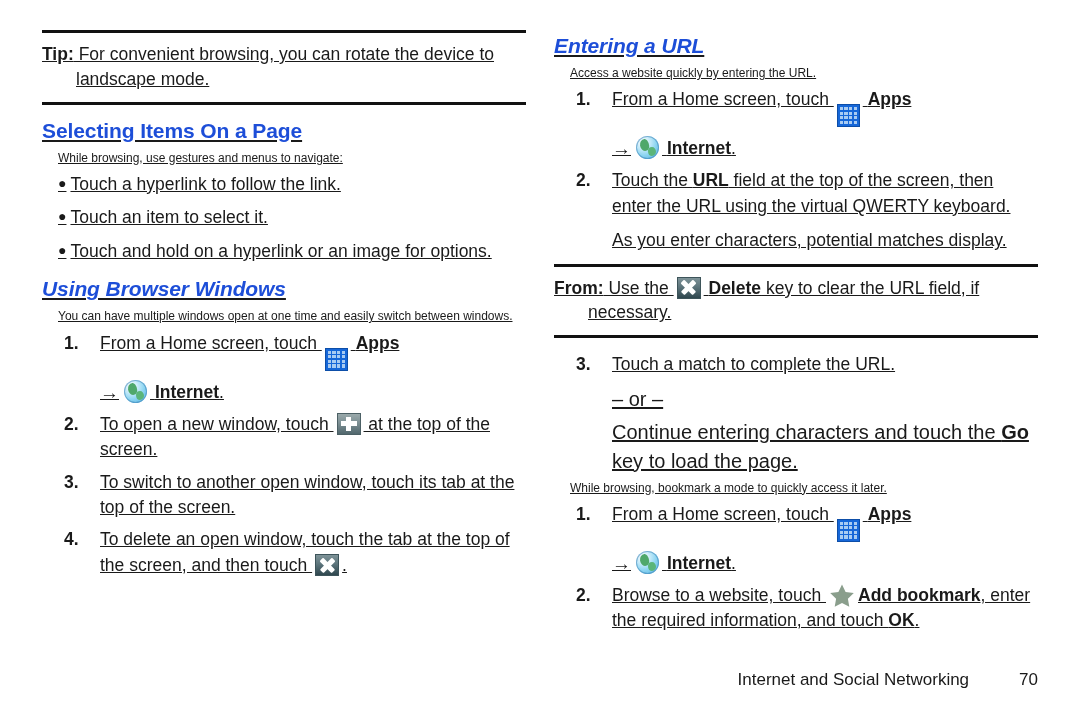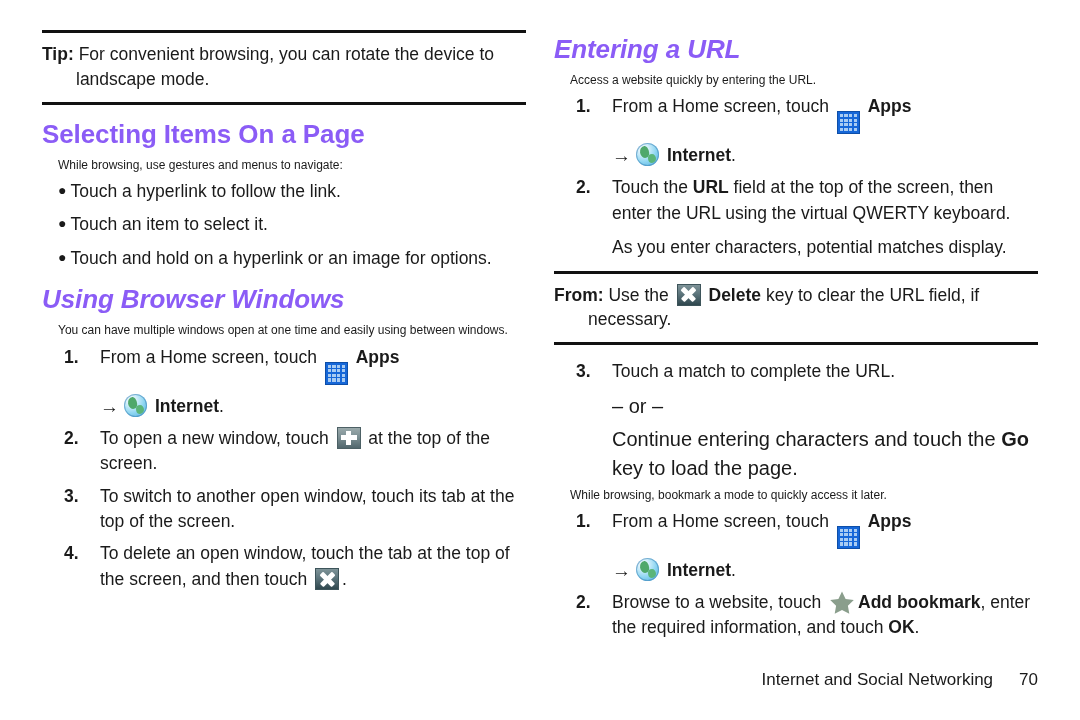--- a/index.html
+++ b/index.html
@@ -21,20 +21,21 @@
     box-sizing: border-box;
     padding: 0;
   }
   .columns {
     display: flex;
     width: 1080px;
     height: 720px;
     box-sizing: border-box;
     padding: 30px 40px 0 42px;
     gap: 28px;
+    text-decoration: underline;
   }
   .col {
     width: 484px;
     flex: 0 0 484px;
   }
 
   
   .callout {
     border-top: 3px solid #111;
     border-bottom: 3px solid #111;
@@ -47,22 +48,22 @@
     line-height: 1.42;
     padding-left: 34px;
     text-indent: -34px;
   }
   .callout .lbl {
     font-weight: bold;
   }
 
   
   h2.hd {
-    color: #8b5cf6;
-    font-size: 26px;
+    color: #1d4ed8;
+    font-size: 21px;
     font-weight: bold;
     margin: 14px 0 7px 0;
     letter-spacing: -0.1px;
   }
   h2.hd.ital {
     font-style: italic;
   }
 
   
   p.body {
@@ -247,21 +248,21 @@
   .footer {
     position: absolute;
     left: 0;
     bottom: 30px;
     width: 1080px;
     text-align: right;
     padding-right: 42px;
     box-sizing: border-box;
     font-size: 17px;
   }
-  .footer .sect { margin-right: 26px; text-align: center; }
+  .footer .sect { margin-right: 50px; text-align: center; }
 </style>
 </head>
 <body>
 
 <div class="page">
   <div class="columns">
 
     <div class="col">
 
       <div class="callout">
@@ -275,21 +276,21 @@
       <p class="body">While browsing, use gestures and menus to navigate:</p>
 
       <ul class="bullets">
         <li><span class="dot">●</span><span>Touch a hyperlink to follow the link.</span></li>
         <li><span class="dot">●</span><span>Touch an item to select it.</span></li>
         <li><span class="dot">●</span><span>Touch and hold on a hyperlink or an image for options.</span></li>
       </ul>
 
       <h2 class="hd ital">Using Browser Windows</h2>
 
-      <p class="body">You can have multiple windows open at one time and easily using between windows.</p>
+      <p class="body">You can have multiple windows open at one time and easily switch between windows.</p>
 
       <ol class="steps">
 
         <li>
           <span class="num">1.</span><span>From a Home screen, touch </span><span class="ico ico-apps"><i>
                 <b></b>
                 <b></b>
                 <b></b>
                 <b></b>
                 <b></b>

